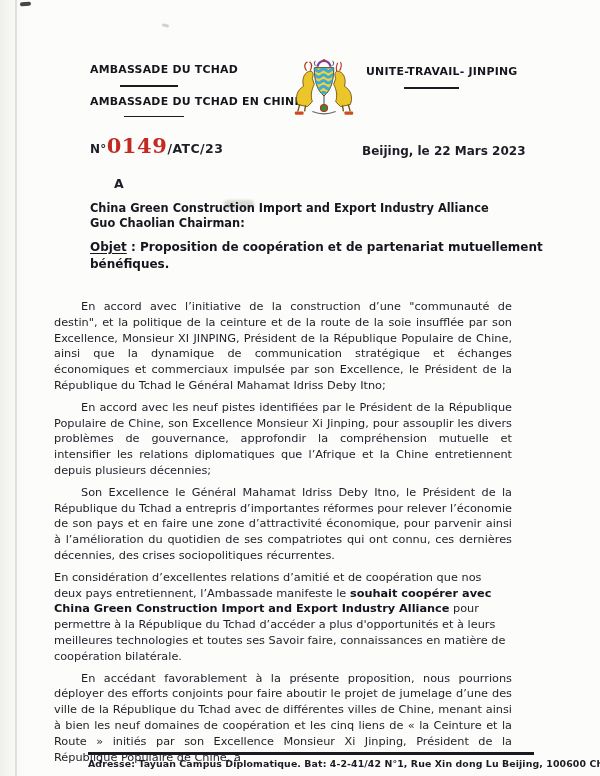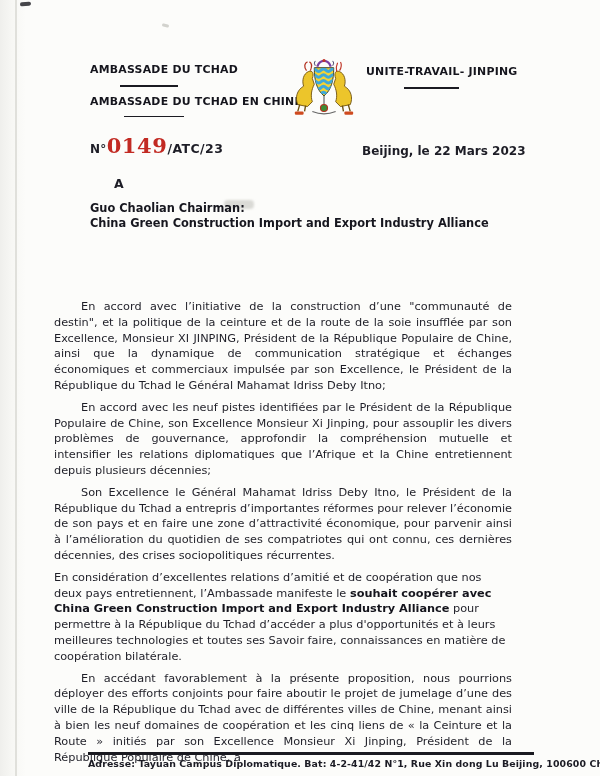--- a/index.html
+++ b/index.html
@@ -103,24 +103,25 @@
   <div class="refline">
     <span class="ref-prefix">N°</span>
     <span class="ref-number">0149</span>
     <span class="ref-suffix">/ATC/23</span>
   </div>
   <div class="dateline">Beijing, le 22 Mars 2023</div>
 
   <div class="salutation">A</div>
   <div class="smudge"></div>
   <div class="recipient">
+    <div>China Green Construction Import and Export Industry Alliance</div>
     <div>Guo Chaolian Chairman:</div>
-    <div>China Green Construction Import and Export Industry Alliance</div>
   </div>
 
+  <div class="subject"><b class="u">Objet</b><b> : Proposition de coopération et de partenariat mutuellement bénéfiques.</b></div>
 
   <div class="body-text">
       <p class="justified"><span>En accord avec l’initiative de la construction d’une "communauté de destin", et la politique de la ceinture et de la route de la soie insufflée par son Excellence, Monsieur XI JINPING, Président de la République Populaire de Chine, ainsi que la dynamique de communication stratégique et échanges économiques et commerciaux impulsée par son Excellence, le Président de la République du Tchad le Général Mahamat Idriss Deby Itno;</span></p>
       <p class="justified"><span>En accord avec les neuf pistes identifiées par le Président de la République Populaire de Chine, son Excellence Monsieur Xi Jinping, pour assouplir les divers problèmes de gouvernance, approfondir la compréhension mutuelle et intensifier les relations diplomatiques que l’Afrique et la Chine entretiennent depuis plusieurs décennies;</span></p>
       <p class="justified"><span>Son Excellence le Général Mahamat Idriss Deby Itno, le Président de la République du Tchad a entrepris d’importantes réformes pour relever l’économie de son pays et en faire une zone d’attractivité économique, pour parvenir ainsi à l’amélioration du quotidien de ses compatriotes qui ont connu, ces dernières décennies, des crises sociopolitiques récurrentes.</span></p>
       <p class="plain"><span>En considération d’excellentes relations d’amitié et de coopération que nos deux pays entretiennent, l’Ambassade manifeste le </span><b>souhait coopérer avec  China Green Construction Import and Export Industry Alliance</b><span> pour permettre à la République du Tchad d’accéder a plus d'opportunités et à leurs meilleures technologies et toutes ses Savoir faire, connaissances en matière de coopération bilatérale.</span></p>
       <p class="justified"><span>En accédant favorablement à la présente proposition, nous pourrions déployer des efforts conjoints pour faire aboutir le projet de jumelage d’une des ville de la République du Tchad avec de différentes villes de Chine, menant ainsi à bien les neuf domaines de coopération et les cinq liens de « la Ceinture et la Route » initiés par son Excellence Monsieur Xi Jinping, Président de la République Populaire de Chine, à</span></p>
     </div>
 
   <div class="footer">

